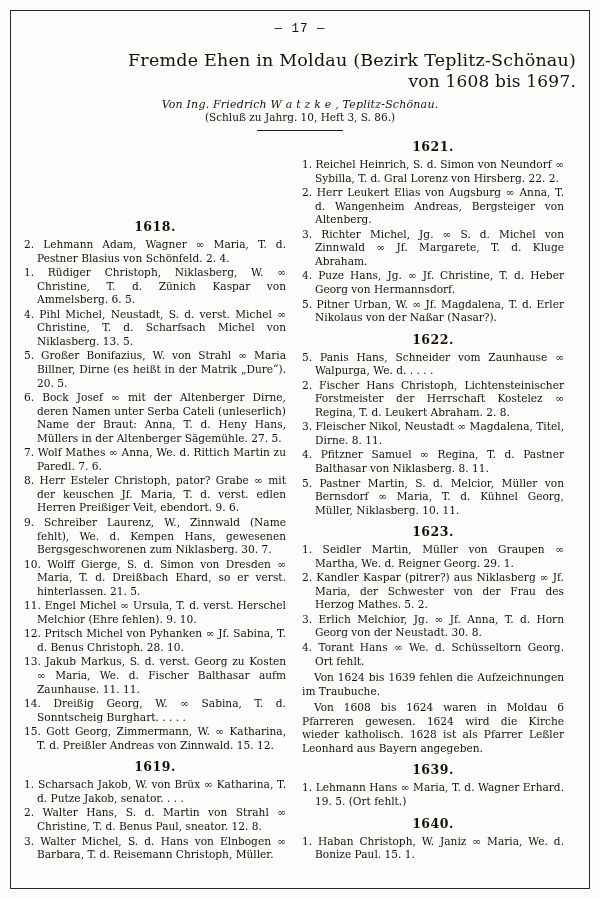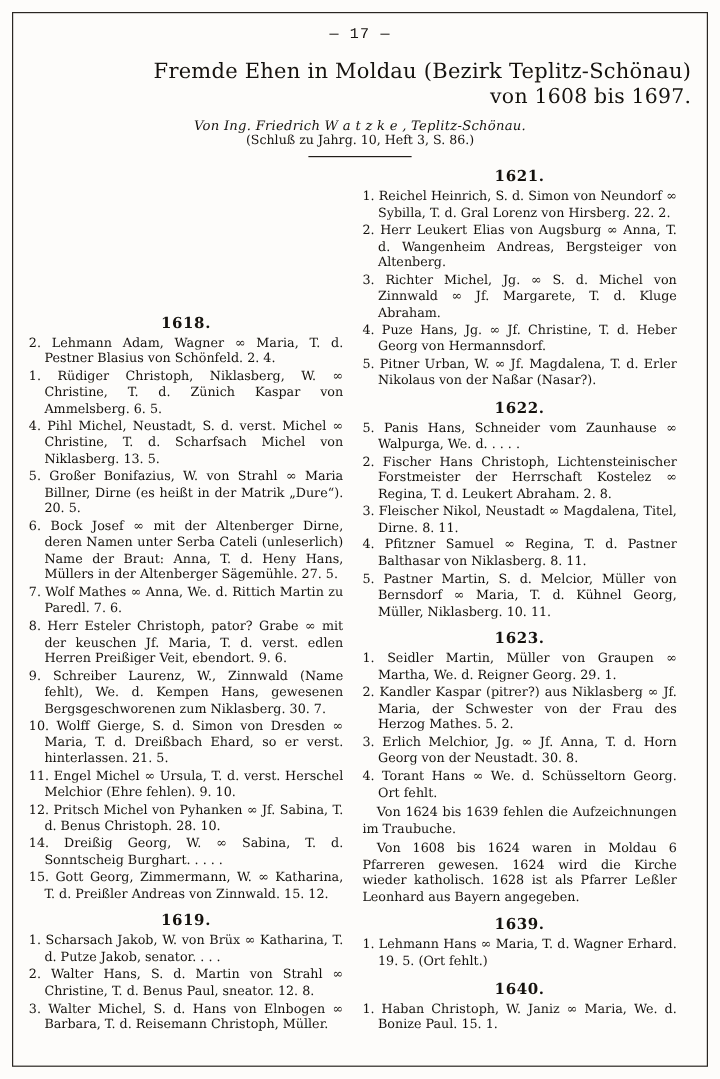--- a/index.html
+++ b/index.html
@@ -136,20 +136,21 @@
         <div class="entry">1. Rüdiger Christoph, Niklasberg, W. ∞ Christine, T. d. Zünich Kaspar von Ammelsberg. 6. 5.</div>
         <div class="entry">4. Pihl Michel, Neustadt, S. d. verst. Michel ∞ Christine, T. d. Scharfsach Michel von Niklasberg. 13. 5.</div>
         <div class="entry">5. Großer Bonifazius, W. von Strahl ∞ Maria Billner, Dirne (es heißt in der Matrik „Dure“). 20. 5.</div>
         <div class="entry">6. Bock Josef ∞ mit der Altenberger Dirne, deren Namen unter Serba Cateli (unleserlich) Name der Braut: Anna, T. d. Heny Hans, Müllers in der Altenberger Sägemühle. 27. 5.</div>
         <div class="entry">7. Wolf Mathes ∞ Anna, We. d. Rittich Martin zu Paredl. 7. 6.</div>
         <div class="entry">8. Herr Esteler Christoph, pator? Grabe ∞ mit der keuschen Jf. Maria, T. d. verst. edlen Herren Preißiger Veit, ebendort. 9. 6.</div>
         <div class="entry">9. Schreiber Laurenz, W., Zinnwald (Name fehlt), We. d. Kempen Hans, gewesenen Bergsgeschworenen zum Niklasberg. 30. 7.</div>
         <div class="entry">10. Wolff Gierge, S. d. Simon von Dresden ∞ Maria, T. d. Dreißbach Ehard, so er verst. hinterlassen. 21. 5.</div>
         <div class="entry">11. Engel Michel ∞ Ursula, T. d. verst. Herschel Melchior (Ehre fehlen). 9. 10.</div>
         <div class="entry">12. Pritsch Michel von Pyhanken ∞ Jf. Sabina, T. d. Benus Christoph. 28. 10.</div>
+        <div class="entry">13. Jakub Markus, S. d. verst. Georg zu Kosten ∞ Maria, We. d. Fischer Balthasar aufm Zaunhause. 11. 11.</div>
         <div class="entry">14. Dreißig Georg, W. ∞ Sabina, T. d. Sonntscheig Burghart. . . . .</div>
         <div class="entry">15. Gott Georg, Zimmermann, W. ∞ Katharina, T. d. Preißler Andreas von Zinnwald. 15. 12.</div>
         <div class="entry"></div>
 
         <div class="year-head">1619.</div>
         <div class="entry">1. Scharsach Jakob, W. von Brüx ∞ Katharina, T. d. Putze Jakob, senator. . . .</div>
         <div class="entry">2. Walter Hans, S. d. Martin von Strahl ∞ Christine, T. d. Benus Paul, sneator. 12. 8.</div>
         <div class="entry">3. Walter Michel, S. d. Hans von Elnbogen ∞ Barbara, T. d. Reisemann Christoph, Müller.</div>
 
       </div>

